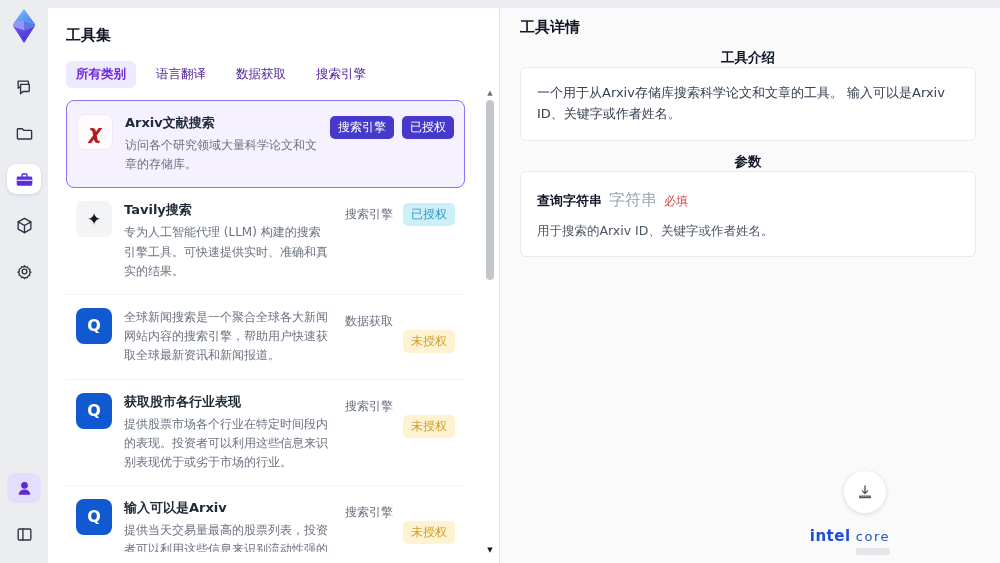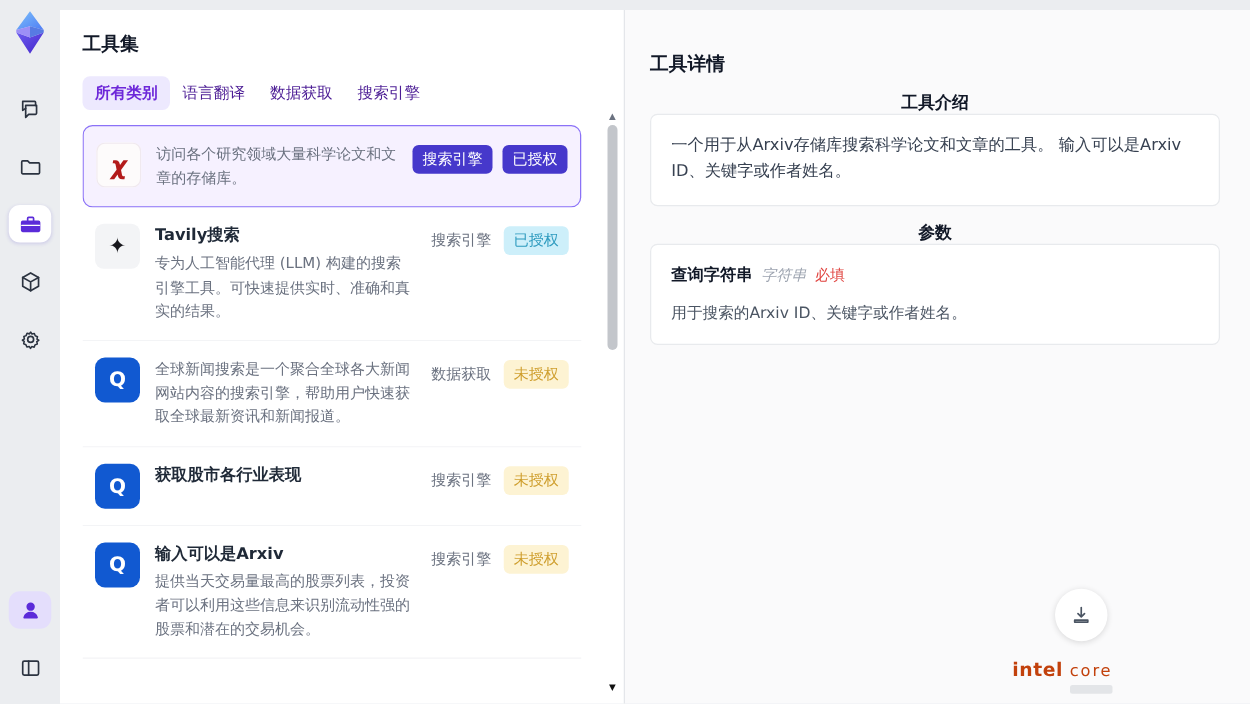--- a/index.html
+++ b/index.html
@@ -17,69 +17,69 @@
                    stroke-linecap:round; stroke-linejoin:round; }
   .side-icon.active { background:#ffffff; box-shadow:0 1px 3px rgba(80,60,200,.18); }
   .side-icon.active svg { stroke:#5b2bd9; fill:#5b2bd9; }
   .rail-spacer { flex:1; }
   .side-icon.user-slot { background:#e4defc; }
   .side-icon.user-slot svg { stroke:#5b2bd9; fill:#5b2bd9; }
 
   
   .main { position:absolute; left:48px; top:8px; width:952px; height:555px; display:flex; }
   .list-panel { width:452px; background:#ffffff; border-right:1px solid #e4e6ea; padding:18px 18px 0 18px; position:relative; }
-  .details-panel { flex:1; background:#fafafb; padding:34px 24px 0 20px; position:relative; }
+  .details-panel { flex:1; background:#fafafb; padding:10px 24px 0 20px; position:relative; }
 
   .panel-title { font-size:15px; font-weight:700; color:#111827; }
 
   
-  .tabs { display:flex; gap:0; margin-top:16px; font-size:12.5px; }
+  .tabs { display:flex; gap:10px; margin-top:16px; font-size:12.5px; }
   .tab { padding:5px 10px; border-radius:6px; color:#4c1d95; cursor:pointer; white-space:nowrap; }
   .tab.active { background:#ede9fe; color:#6d28d9; font-weight:600; }
 
   
   .tool-list { margin-top:12px; height:452px; overflow:hidden; padding-right:16px; }
   .tool-item { display:flex; gap:12px; padding:13px 10px; border-bottom:1px solid #f3f4f6; cursor:pointer; background:#fff; }
   .tool-item.selected { background:#f6f1ff; border:1.5px solid #8b72f7; border-radius:8px; }
   .tool-icon { width:36px; height:36px; border-radius:7px; flex:0 0 36px; display:flex; align-items:center; justify-content:center;
                font-size:20px; line-height:1; }
   .tool-icon.arxiv  { background:#fdfbfb; color:#b31b1b; font-weight:700; font-style:italic; box-shadow:0 0 0 1px #f0e9ef inset; }
   .tool-icon.tavily { background:#f3f4f6; color:#17171c; font-size:17px; }
   .tool-icon.blueq  { background:#1159d1; color:#ffffff; font-weight:700; font-size:16px; border-radius:8px; }
   .tool-body { flex:1; min-width:0; }
   .tool-name { font-size:13px; font-weight:700; color:#1f2937; margin-bottom:4px; }
   .tool-desc { font-size:12px; color:#6b7280; line-height:1.6; }
   .tool-tags { margin-left:auto; display:flex; gap:8px; align-items:flex-start; padding-top:2px; white-space:nowrap; }
   .tag { font-size:12px; padding:3px 8px; border-radius:5px; }
   .tag.cat-plain { color:#6b7280; padding:3px 2px; }
   .tag.solid { background:#4638cb; color:#ffffff; }
   .tag.auth-ok { background:#cdeffa; color:#2e9bbf; }
-  .tag.auth-no { background:#fdf3d3; color:#cf9f2f; }
+  .tag.auth-no { background:#fdf3d3; color:#cf9f2f;margin-top:20px; }
 
   
   .fscroll { position:absolute; right:4px; top:80px; bottom:8px; width:10px; }
   .fscroll .arr { position:absolute; left:0; width:10px; height:10px; font-size:7px; color:#6b7280; text-align:center; line-height:10px; }
   .fscroll .arr.up { top:0; } .fscroll .arr.down { bottom:0; color:#111; }
   .fscroll .thumb { position:absolute; left:1px; top:12px; width:8px; height:180px; background:#c3c6cb; border-radius:4px; }
 
   
   .section-h { font-size:13.5px; font-weight:700; color:#111827; margin-top:12px;text-align:center; }
   .detail-box { background:#ffffff; border:1px solid #e8eaed; border-radius:6px;
                 padding:15px 16px; font-size:13px; color:#374151; line-height:1.6; }
   .param-head { display:flex; align-items:baseline; gap:7px; }
   .param-name { font-size:13px; font-weight:700; color:#111827; }
-  .param-type { font-size:12px; color:#9ca3af;font-style:italic; }
+  .param-type { font-size:16px; color:#9ca3af; }
   .param-req  { font-size:12px; color:#e0433f; }
   .param-desc { margin-top:9px; font-size:12.5px; color:#4b5563; }
 
   
   .dl-btn { position:absolute; right:22px; bottom:50px; width:42px; height:42px; border-radius:50%;
             background:#ffffff; box-shadow:0 1px 5px rgba(0,0,0,.14); display:flex; align-items:center; justify-content:center; cursor:pointer; }
   .dl-btn svg { width:18px; height:18px; stroke:#4b5563; stroke-width:1.8; fill:none; stroke-linecap:round; stroke-linejoin:round; }
-  .brand { position:absolute; right:18px; bottom:8px; text-align:left; color:#c2410c; }
+  .brand { position:absolute; right:18px; bottom:8px; text-align:left; color:#1d4ed8; }
   .brand .row1 { font-size:15px; letter-spacing:.5px; }
   .brand .intel { font-weight:700; }
   .brand .core { font-weight:400; letter-spacing:1.5px; font-size:13px; }
   .brand .ultra-mark { margin:3px 0 0 auto; width:34px; height:7px; background:#e3e5e8; border-radius:2px; }
 </style>
 </head>
 <body>
 
 <div class="app">
 
@@ -155,20 +155,21 @@
       <div class="tabs" id="tabs">
           <div class="tab active">所有类别</div>
           <div class="tab">语言翻译</div>
           <div class="tab">数据获取</div>
           <div class="tab">搜索引擎</div>
         </div>
       <div class="tool-list" id="tool-list">
           <div class="tool-item selected">
             <div class="tool-icon arxiv">χ</div>
             <div class="tool-body">
+              <div class="tool-name">Arxiv文献搜索</div>
               <div class="tool-desc">访问各个研究领域大量科学论文和文章的存储库。</div>
             </div>
             <div class="tool-tags">
               <span class="tag solid">搜索引擎</span>
               <span class="tag solid">已授权</span>
             </div>
           </div>
           <div class="tool-item">
             <div class="tool-icon tavily">✦</div>
             <div class="tool-body">
@@ -187,20 +188,21 @@
             </div>
             <div class="tool-tags">
               <span class="tag cat-plain">数据获取</span>
               <span class="tag auth-no">未授权</span>
             </div>
           </div>
           <div class="tool-item">
             <div class="tool-icon blueq">Q</div>
             <div class="tool-body">
               <div class="tool-name">获取股市各行业表现</div>
+              <div class="tool-desc">提供股票市场各个行业在特定时间段内的表现。投资者可以利用这些信息来识别表现优于或劣于市场的行业。</div>
             </div>
             <div class="tool-tags">
               <span class="tag cat-plain">搜索引擎</span>
               <span class="tag auth-no">未授权</span>
             </div>
           </div>
           <div class="tool-item">
             <div class="tool-icon blueq">Q</div>
             <div class="tool-body">
               <div class="tool-name">输入可以是Arxiv</div>

